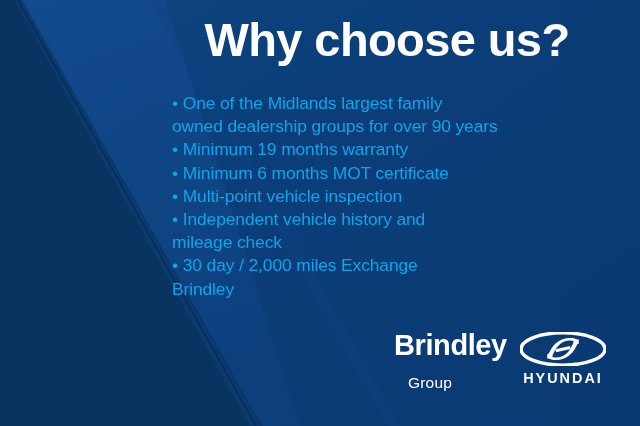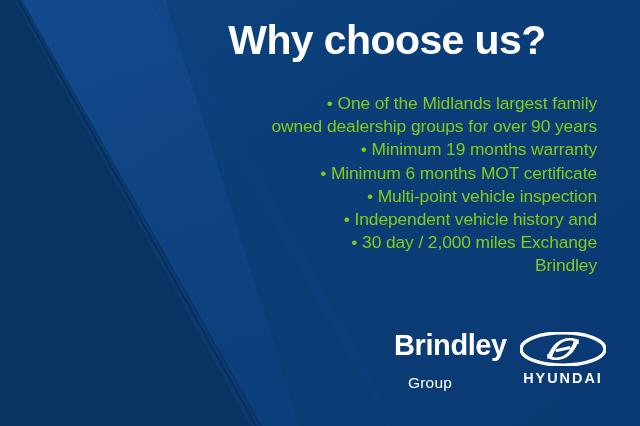--- a/index.html
+++ b/index.html
@@ -37,34 +37,33 @@
     height: 426px;
   }
 
   .headline {
     position: absolute;
     right: 43px;
     top: 17px;
     width: 420px;
     text-align: center;
     color: #ffffff;
-    font-size: 41px;
+    font-size: 47px;
     line-height: 46px;
     font-weight: 700;
     letter-spacing: -0.6px;
     white-space: nowrap;
   }
 
   .bullets {
     position: absolute;
     right: 43px;
     top: 92px;
     width: 425px;
-    text-align: right;
-    color: #84cc16;
+    color: #0ea5e9;
     font-size: 17.4px;
     line-height: 23.2px;
     font-weight: 400;
     letter-spacing: -0.1px;
   }
   .bullets .line {
     white-space: nowrap;
   }
 
   
@@ -173,20 +172,21 @@
 
     <div class="headline">Why choose us?</div>
 
     <div class="bullets">
       <div class="line">• One of the Midlands largest family</div>
       <div class="line">owned dealership groups for over 90 years</div>
       <div class="line">• Minimum 19 months warranty</div>
       <div class="line">• Minimum 6 months MOT certificate</div>
       <div class="line">• Multi-point vehicle inspection</div>
       <div class="line">• Independent vehicle history and</div>
+      <div class="line">mileage check</div>
       <div class="line">• 30 day / 2,000 miles Exchange</div>
       <div class="line">Brindley</div>
     </div>
 
     <div class="logos">
 
       <div class="brindley">
         <div class="brindley-main">Brindley</div>
         <div class="brindley-sub">Group</div>
       </div>

